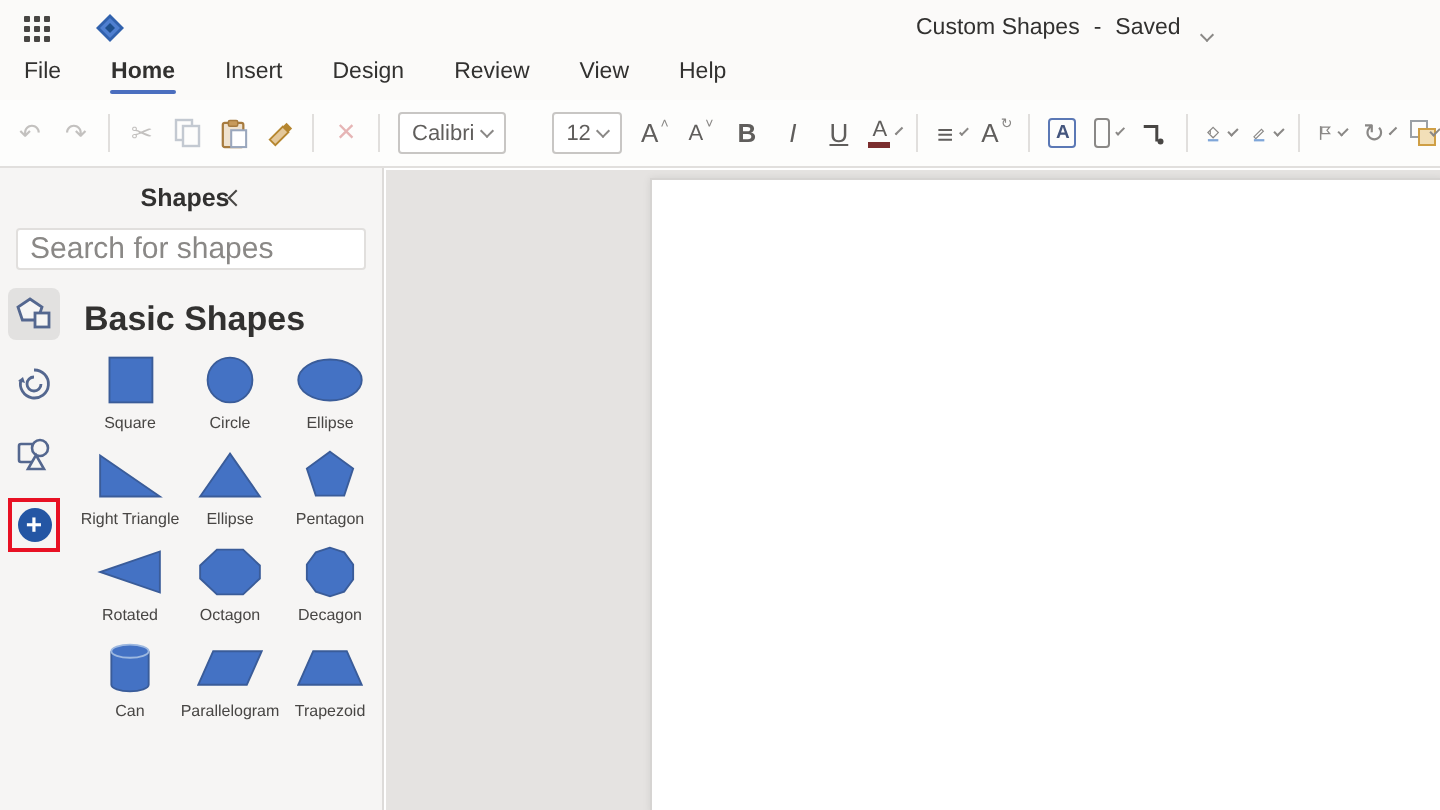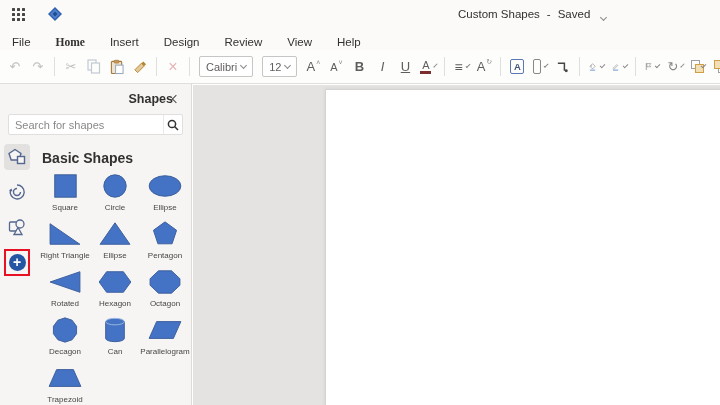--- a/index.html
+++ b/index.html
@@ -11,80 +11,80 @@
   #waffle { position:absolute; left:12px; top:8px; width:13px; height:13px;
     display:grid; grid-template-columns:repeat(3,1fr); grid-template-rows:repeat(3,1fr); gap:2.5px; cursor:pointer; }
   #waffle i { background:#484644; width:2.6px; height:2.6px; border-radius:0.5px; }
   #visio-logo { position:absolute; left:48px; top:7px; cursor:pointer; }
   #doc-title { position:absolute; left:458px; top:8px; font-size:11.5px; color:#323130;
     display:flex; align-items:flex-end; gap:7px; }
   #doc-title .chev { margin-top:-1px; }
 
   
   #menubar { position:absolute; left:0; top:28px; width:720px; height:22px; background:#fbfaf9;
-    display:flex; align-items:flex-end; padding-left:11px; gap:23px; font-size:11.5px; }
+    display:flex; align-items:flex-start; padding-left:11px; gap:23px; font-size:11.5px; }
   .menu-item { cursor:pointer; color:#323130; position:relative; padding:2px 1px; }
-  .menu-item.active { font-weight:bold;font-family:Liberation Serif, serif; }
+  .menu-item.active { font-weight:bold; }
   .menu-item.active::after { content:""; position:absolute; left:0; right:0; bottom:-3px;
     height:2.5px; background:#4a6dbe; border-radius:2px; }
 
   
   #ribbon { position:absolute; left:0; top:50px; width:720px; height:34px; background:#fdfdfc;
     border-bottom:1px solid #e1dfdd; display:flex; align-items:center; padding:0 8px; gap:9px;
     font-size:13px; color:#605e5c; white-space:nowrap; }
   .rb { display:inline-flex; align-items:center; justify-content:center; cursor:pointer;
     min-width:14px; height:22px; border-radius:2px; }
   .rb.disabled { color:#c3c1bf; cursor:default; }
   .divider { width:1px; height:19px; background:#e1dfdd; flex:0 0 1px; }
   .chev { display:inline-block; width:5px; height:5px; border-right:1.2px solid #8a8886;
     border-bottom:1.2px solid #8a8886; transform:rotate(45deg); margin-left:4px; margin-top:-3px; }
   .combo { display:inline-flex; align-items:center; justify-content:space-between;
     height:21px; border:1px solid #c8c6c4; border-radius:2px; background:#fff;
     font-size:11px; color:#605e5c; padding:0 6px; cursor:pointer; }
   #font-name-select { width:80px; }
-  #font-size-select { width:36px; }
+  #font-size-select { width:36px;margin-left:14px; }
   .btn-letter { font-size:13px; color:#605e5c; }
   .bold { font-weight:bold; } .italic { font-style:italic; }
   .underl { text-decoration:underline; }
   .supmark { font-size:7px; margin-left:1px; margin-top:-8px; color:#8a8886; }
   .color-a { display:inline-flex; flex-direction:column; align-items:center; line-height:10px; }
   .color-a .bar { width:11px; height:3px; margin-top:1px; }
   .boxed { width:18px; height:15px; border:1.4px solid #5b78b5; border-radius:2px;
     display:inline-flex; align-items:center; justify-content:center; font-size:9.5px; font-weight:bold; color:#44557d; }
   .boxed.plain { border-color:#8a8886; color:transparent; }
   .stack { position:relative; width:14px; height:14px; }
   .stack i { position:absolute; width:9px; height:9px; border:1.2px solid #9aa0a6; background:#fdfdfc; }
   .stack i.front { left:4px; top:4px; border-color:#cf9f45; background:#f2dfb8; }
   .stack i.back { left:0; top:0; }
   .stack.rev i.front { left:0; top:0; } .stack.rev i.back { left:4px; top:4px; }
 
   
   #panel { position:absolute; left:0; top:84px; width:192px; height:321px; background:#f6f5f4;
     border-right:1px solid #dddbd9; }
-  #panel-header { display:flex; align-items:center; justify-content:flex-end;
+  #panel-header { display:flex; align-items:center; justify-content:center;
     padding:8px 12px 4px 12px; }
   #panel-title { font-size:12.5px; font-weight:bold; color:#323130; }
   .chev-left { display:inline-block; width:6px; height:6px; border-left:1.4px solid #484644;
     border-bottom:1.4px solid #484644; transform:rotate(45deg); cursor:pointer; }
   #search-box { margin:4px 8px 0 8px; height:21px; background:#fff; border:1px solid #e1dfdd;
     border-radius:2px; display:flex; align-items:center; }
-  #search-input { flex:1; border:none; outline:none; background:transparent; font-size:11px;
+  #search-input { flex:1; border:none; outline:none; background:transparent; font-size:15px;
     padding:0 6px; color:#323130; font-family:"Liberation Sans", sans-serif; }
   #search-input::placeholder { color:#8a8886; }
   #search-btn { width:24px; height:100%; display:flex; align-items:center; justify-content:center;
     border-left:1px solid #eceae8; cursor:pointer; }
   #panel-body { display:flex; margin-top:7px; height:272px; }
   #stencil-strip { width:34px; display:flex; flex-direction:column; align-items:center;
     padding-top:2px; gap:9px; }
   .stencil-btn { width:26px; height:26px; display:flex; align-items:center; justify-content:center;
     border-radius:4px; cursor:pointer; }
   .stencil-btn.active { background:#e2e1e0; }
   #add-stencil-wrap { width:26px; height:27px; display:flex; align-items:center; justify-content:center; }
   #shapes-content { flex:1; padding-left:6px; }
-  #section-title { font-size:14px; font-weight:bold; color:#323130; margin:8px 0 4px 2px; }
+  #section-title { font-size:17px; font-weight:bold; color:#323130; margin:8px 0 4px 2px; }
   #shape-grid { display:grid; grid-template-columns:repeat(3,50px); grid-auto-rows:48px; margin-top:4px; }
   .shape-cell { display:flex; flex-direction:column; align-items:center; justify-content:flex-start;
     cursor:grab; padding-top:2px; }
   .shape-cell svg { display:block; }
   .shape-label { font-size:8px; color:#484644; margin-top:3px; text-align:center;
     max-width:50px; overflow:hidden; white-space:nowrap; }
 
   
   #canvas { position:absolute; left:193px; top:85px; width:527px; height:320px; background:#e5e3e1; }
   #page { position:absolute; left:132px; top:4px; right:-2px; bottom:-2px; background:#fff;
@@ -349,26 +349,20 @@
               <polygon points="20,2 32.4,11 27.6,25.5 12.4,25.5 7.6,11" fill="#4472C4" stroke="#3A5C99"></polygon>
             </svg>
           <span class="shape-label">Pentagon</span>
         </div>
         <div class="shape-cell">
           <svg width="40" height="28" viewBox="0 0 40 30">
               <polygon points="36,4 36,26 4,15" fill="#4472C4" stroke="#3A5C99"></polygon>
             </svg>
           <span class="shape-label">Rotated</span>
         </div>
-        <div class="shape-cell">
-          <svg width="40" height="28" viewBox="0 0 40 30">
-              <polygon points="11,4 29,4 37,15 29,26 11,26 3,15" fill="#4472C4" stroke="#3A5C99"></polygon>
-            </svg>
-          <span class="shape-label">Hexagon</span>
-        </div>
 
         <div class="shape-cell">
           <svg width="40" height="28" viewBox="0 0 40 30">
               <polygon points="13,3 27,3 36,11.5 36,18.5 27,27 13,27 4,18.5 4,11.5" fill="#4472C4" stroke="#3A5C99"></polygon>
             </svg>
           <span class="shape-label">Octagon</span>
         </div>
         <div class="shape-cell">
           <svg width="40" height="28" viewBox="0 0 40 30">
               <polygon points="20,2 12.4,4.5 7.6,11 7.6,19 12.4,25.5 20,28 27.6,25.5 32.4,19 32.4,11 27.6,4.5" fill="#4472C4" stroke="#3A5C99"></polygon>

